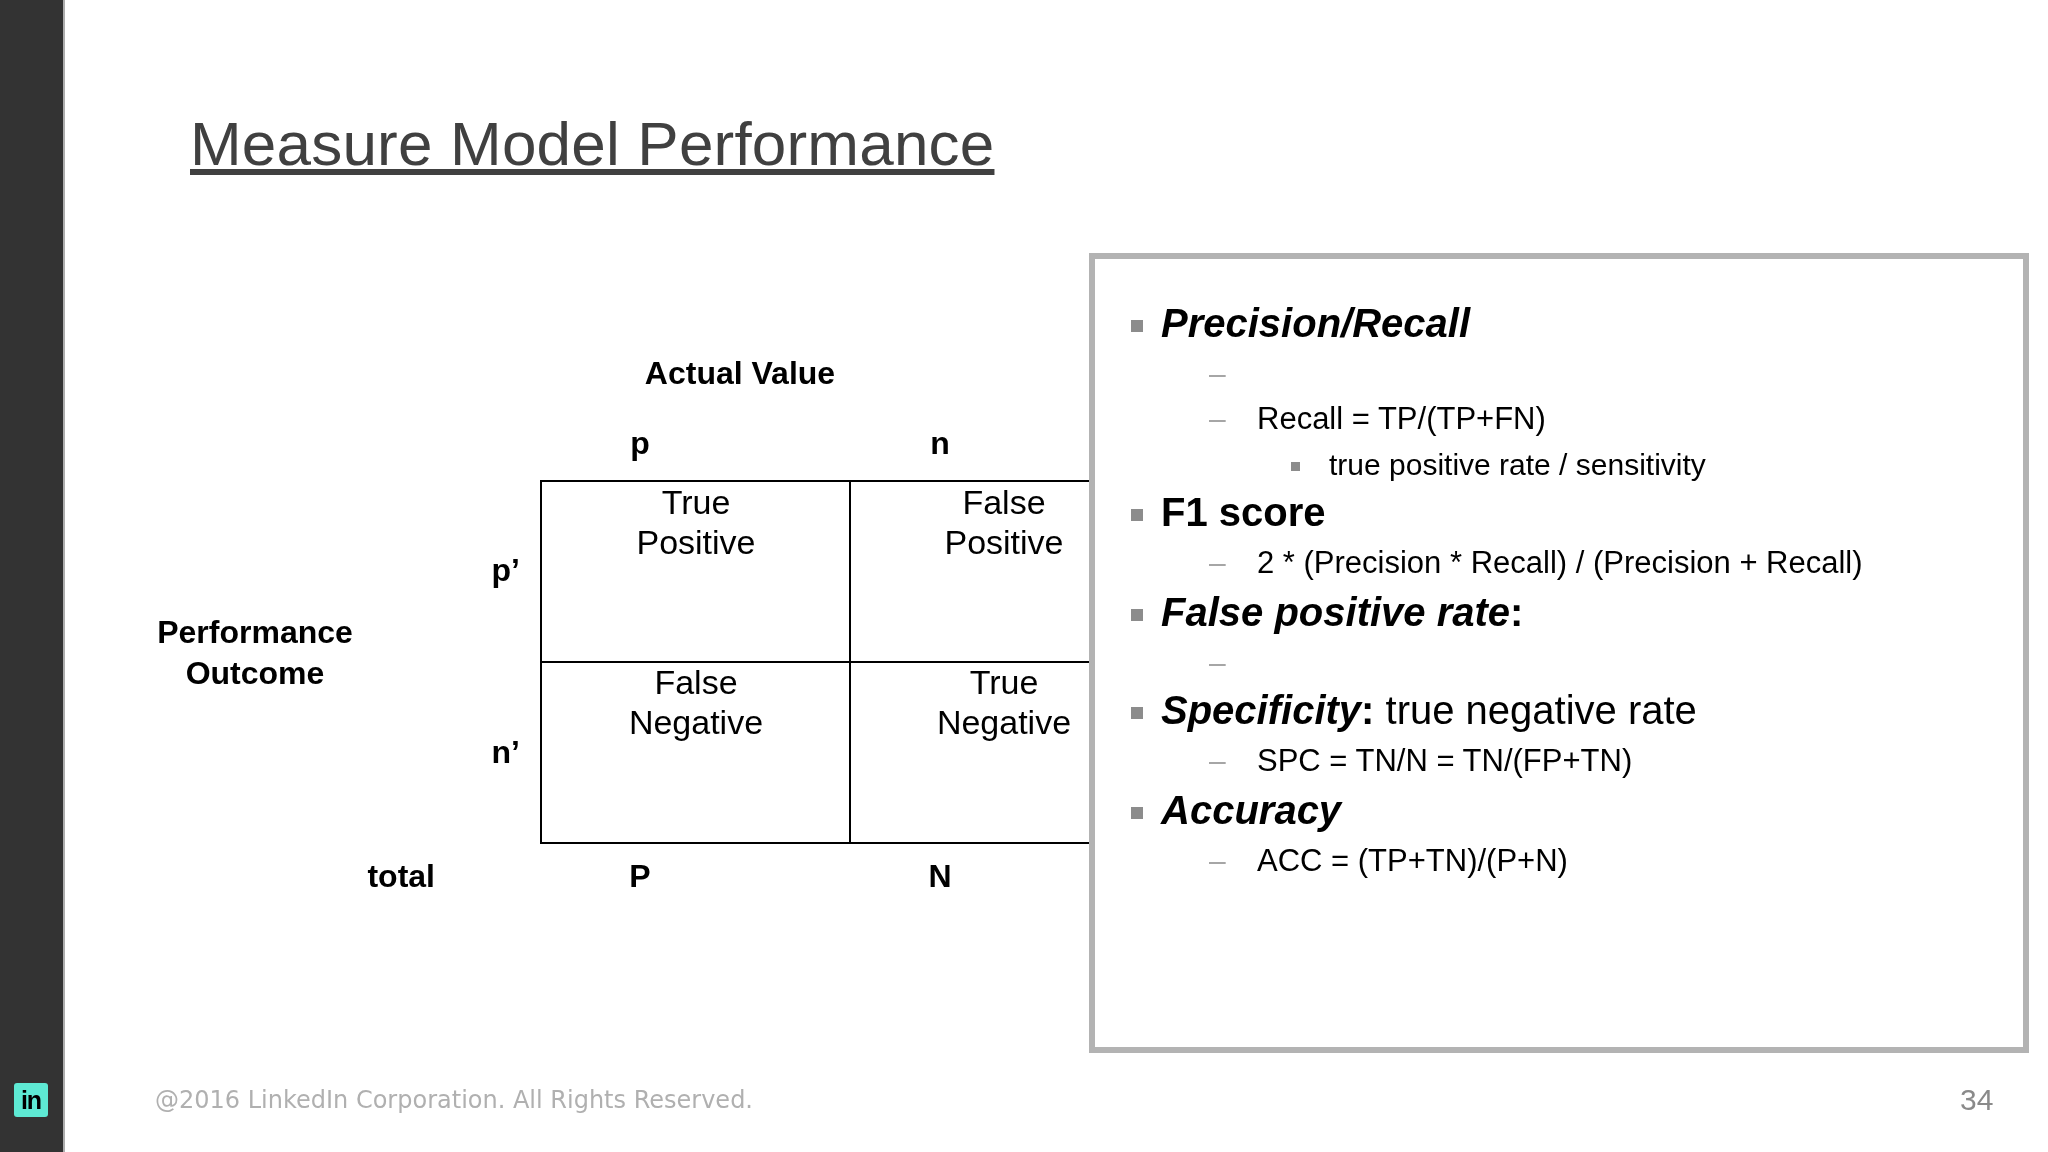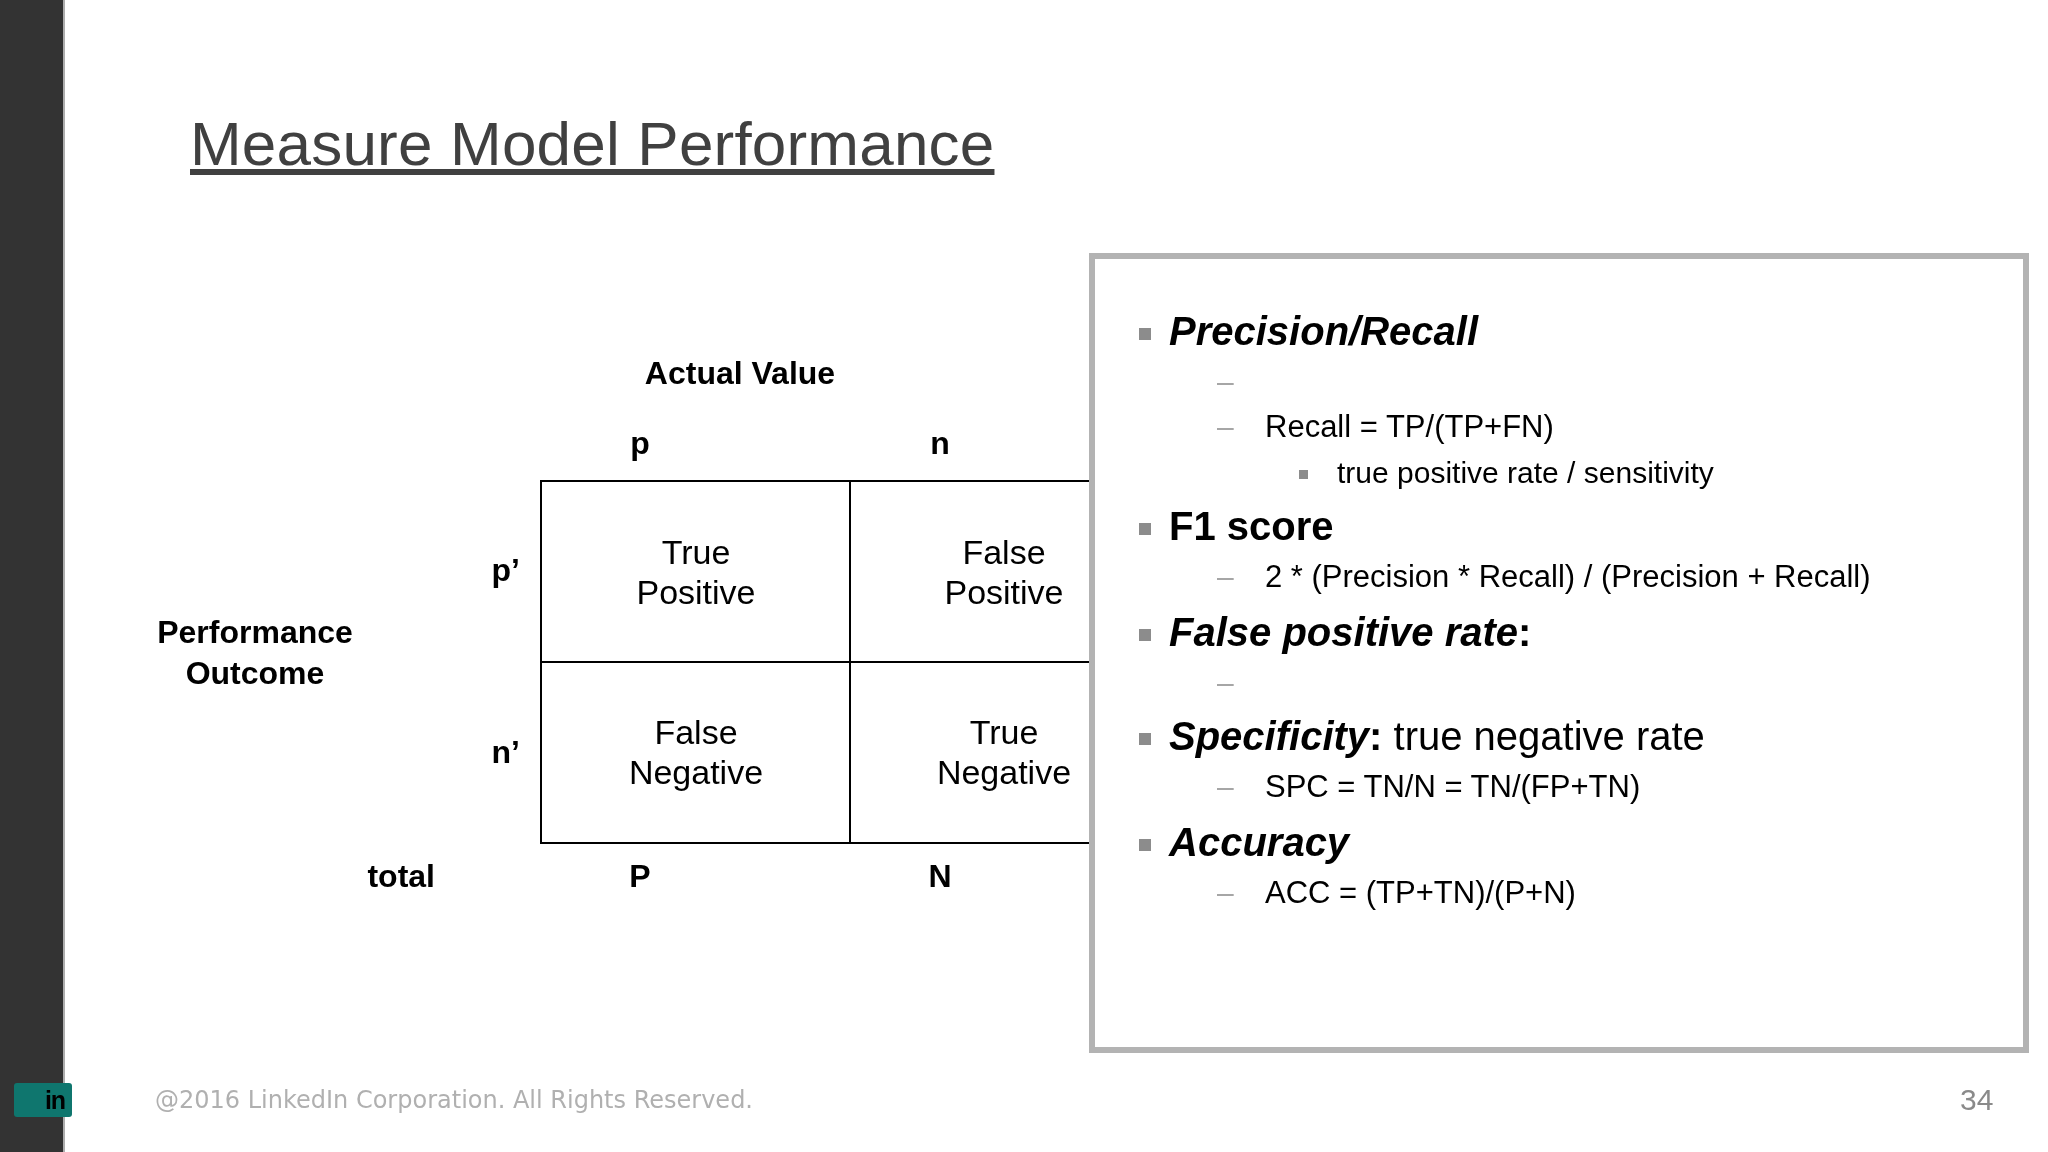--- a/index.html
+++ b/index.html
@@ -90,21 +90,20 @@
     grid-template-columns: 1fr 1fr;
     grid-template-rows: 1fr 1fr;
   }
   .matrix-cell {
     border: 1px solid #000;
     margin: -1px;
     box-sizing: border-box;
     display: flex;
     flex-direction: column;
     align-items: center;
-    justify-content: center;
     font-size: 34px;
     color: #000;
     line-height: 1.18;
   }
   .matrix-cell span { display: block; }
 
   .row-header {
     position: absolute;
     width: 110px;
     text-align: right;
@@ -155,21 +154,21 @@
     position: absolute;
     left: 1089px;
     top: 253px;
     width: 940px;
     height: 800px;
     border: 6px solid #b3b3b3;
     box-sizing: border-box;
     background: #ffffff;
     padding: 40px 28px 20px 36px;
   }
-  .metric-group { margin: 8px; }
+  .metric-group { margin: 0; }
 
   .lvl1 {
     display: flex;
     align-items: flex-start;
     margin-bottom: 4px;
   }
   .lvl1 .bullet {
     width: 30px;
     flex: 0 0 30px;
     padding-top: 16px;
@@ -264,32 +263,31 @@
     color: #8a8a8a;
     transform: translateY(-50%);
   }
   #linkedin-logo {
     position: absolute;
     left: 14px;
     top: 1100px;
     width: 34px;
     height: 34px;
     transform: translateY(-50%);
-    background: #0f766e;
+    background: #5eead4;
     border-radius: 3px;
     display: flex;
     align-items: center;
     justify-content: center;
     font-size: 25px;
     font-weight: bold;
     color: #000000;
     line-height: 1;
     letter-spacing: -1px;
     font-family: "Liberation Sans", sans-serif;
-    padding-left: 24px;
   }
 </style>
 </head>
 <body>
 
 <div id="slide">
 
   <div id="left-strip"></div>
   <div id="left-strip-edge"></div>
 

